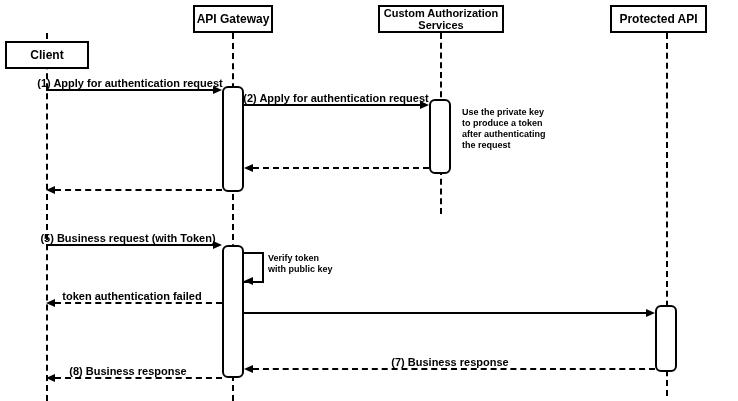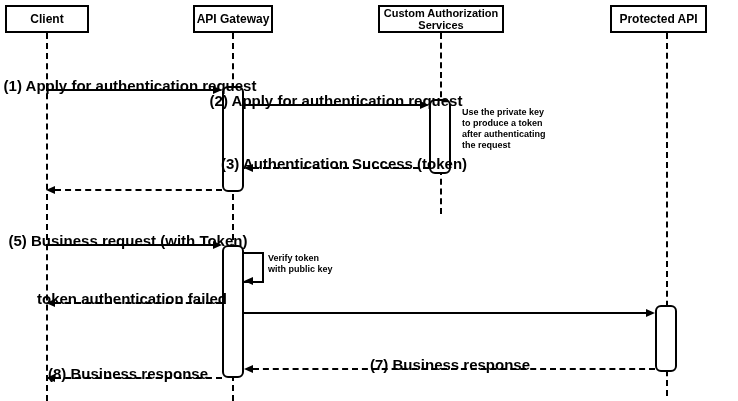--- a/index.html
+++ b/index.html
@@ -22,42 +22,42 @@
     position:absolute; width:22px; box-sizing:border-box;
     background:#fff; border:2px solid #000; border-radius:6px; z-index:3;
   }
   .msg { position:absolute; height:0; border-top:2px solid #000; z-index:2; }
   .msg.dashed { border-top-style:dashed; }
   .arrow { position:absolute; width:0; height:0; z-index:4; }
   .arrow.right { border-top:4px solid transparent; border-bottom:4px solid transparent; border-left:9px solid #000; }
   .arrow.left  { border-top:4px solid transparent; border-bottom:4px solid transparent; border-right:9px solid #000; }
   .mlabel {
     position:absolute; transform:translateX(-50%);
-    font-size:15px; font-weight:bold; color:#000; white-space:nowrap; z-index:5;
+    font-size:11px; font-weight:bold; color:#000; white-space:nowrap; z-index:5;
   }
   .selfloop {
     position:absolute; box-sizing:border-box;
     border:2px solid #000; border-left:none; z-index:2;
   }
   .sidetext {
     position:absolute; font-size:9px; font-weight:bold; color:#000;
     line-height:11px; z-index:5;
   }
 </style>
 </head>
 <body>
 
 <div class="canvas">
 
   <div class="lifeline" style="left:46px;  top:33px; height:368px;"></div>
   <div class="lifeline" style="left:232px; top:33px; height:368px;"></div>
   <div class="lifeline" style="left:440px; top:33px; height:181px;"></div>
   <div class="lifeline" style="left:666px; top:33px; height:363px;"></div>
 
-  <div class="actor" style="left:5px;   width:84px;">
+  <div class="actor" style="left:5px;   width:84px;margin-top:36px;">
     <span>Client</span>
   </div>
   <div class="actor" style="left:193px; width:80px;">
     <span>API Gateway</span>
   </div>
   <div class="actor small" style="left:378px; width:126px;">
     <span>Custom Authorization Services</span>
   </div>
   <div class="actor" style="left:610px; width:97px;">
     <span>Protected API</span>
@@ -73,21 +73,20 @@
   <div class="mlabel" style="left:130px; top:77px;">(1) Apply for authentication request</div>
 
   <div class="msg" style="left:244px; top:104px; width:178px;"></div>
   <div class="arrow right" style="left:420px; top:101px;"></div>
   <div class="mlabel" style="left:336px; top:92px;">(2) Apply for authentication request</div>
 
   <div class="sidetext" style="left:462px; top:107px; width:92px;">Use the private key to produce a token after authenticating the request</div>
 
   <div class="msg dashed" style="left:253px; top:167px; width:176px;"></div>
   <div class="arrow left" style="left:244px; top:164px;"></div>
-  <div class="mlabel" style="left:344px; top:155px;">(3) Authentication Success (token)</div>
 
   <div class="msg dashed" style="left:55px; top:189px; width:167px;"></div>
   <div class="arrow left" style="left:46px; top:186px;"></div>
 
   <div class="msg" style="left:46px; top:244px; width:170px;"></div>
   <div class="arrow right" style="left:213px; top:241px;"></div>
   <div class="mlabel" style="left:128px; top:232px;">(5) Business request (with Token)</div>
 
   <div class="selfloop" style="left:244px; top:252px; width:20px; height:31px;"></div>
   <div class="arrow left" style="left:244px; top:277px;"></div>

